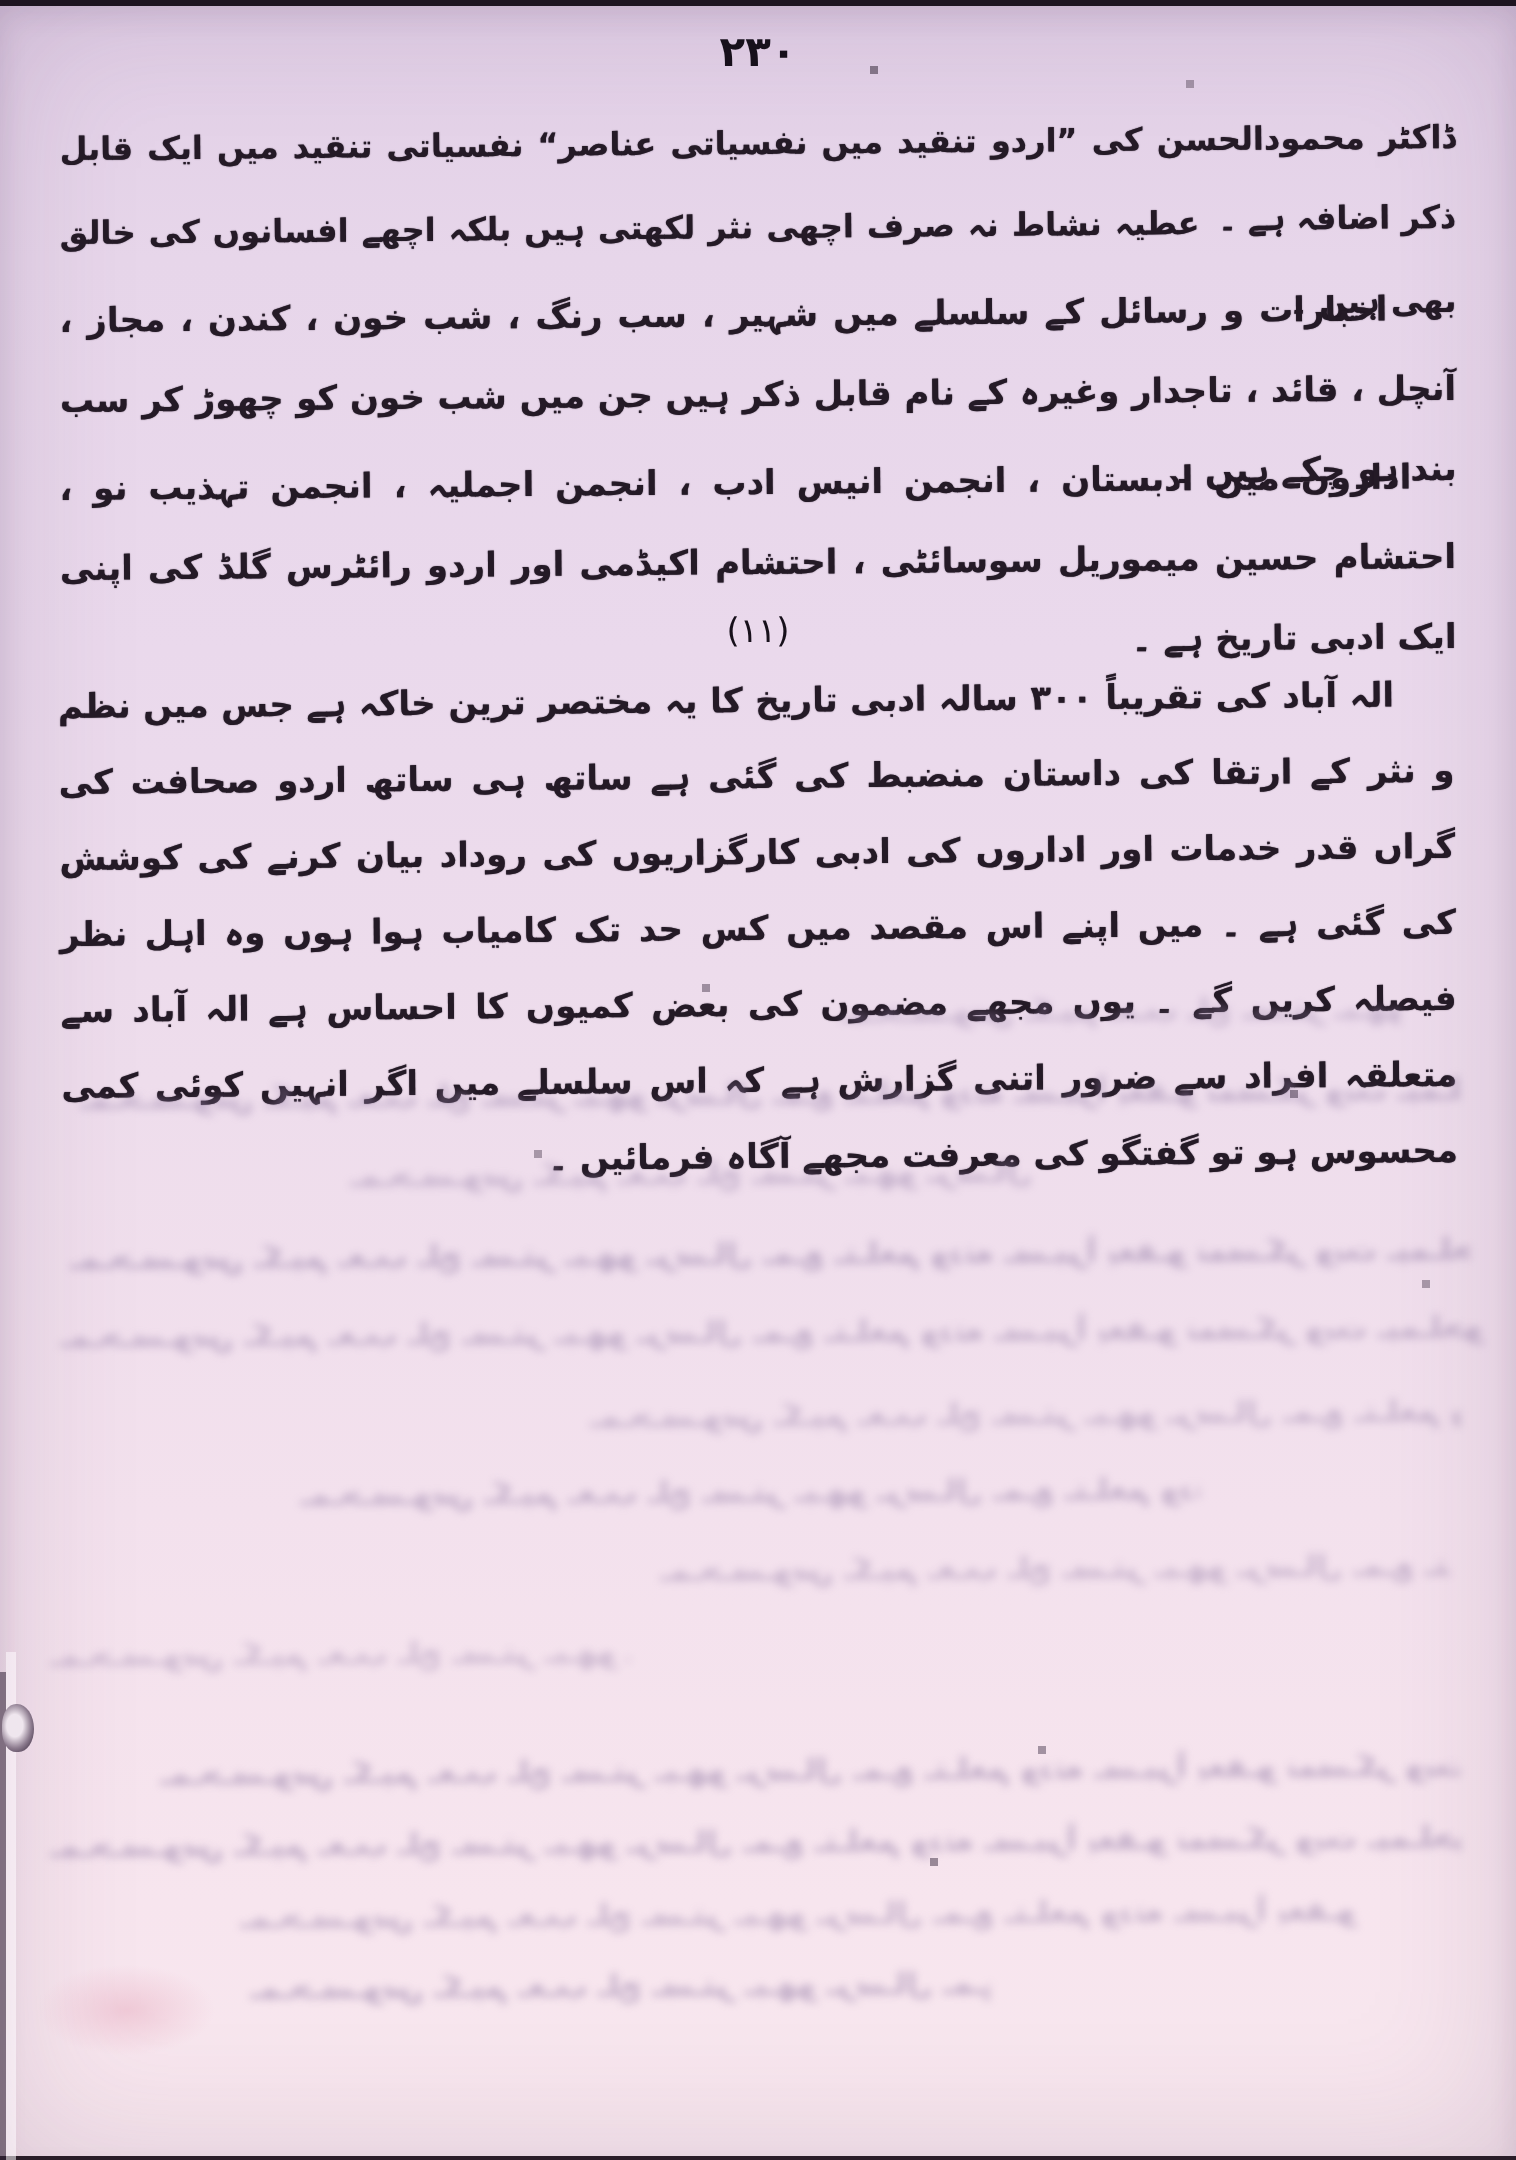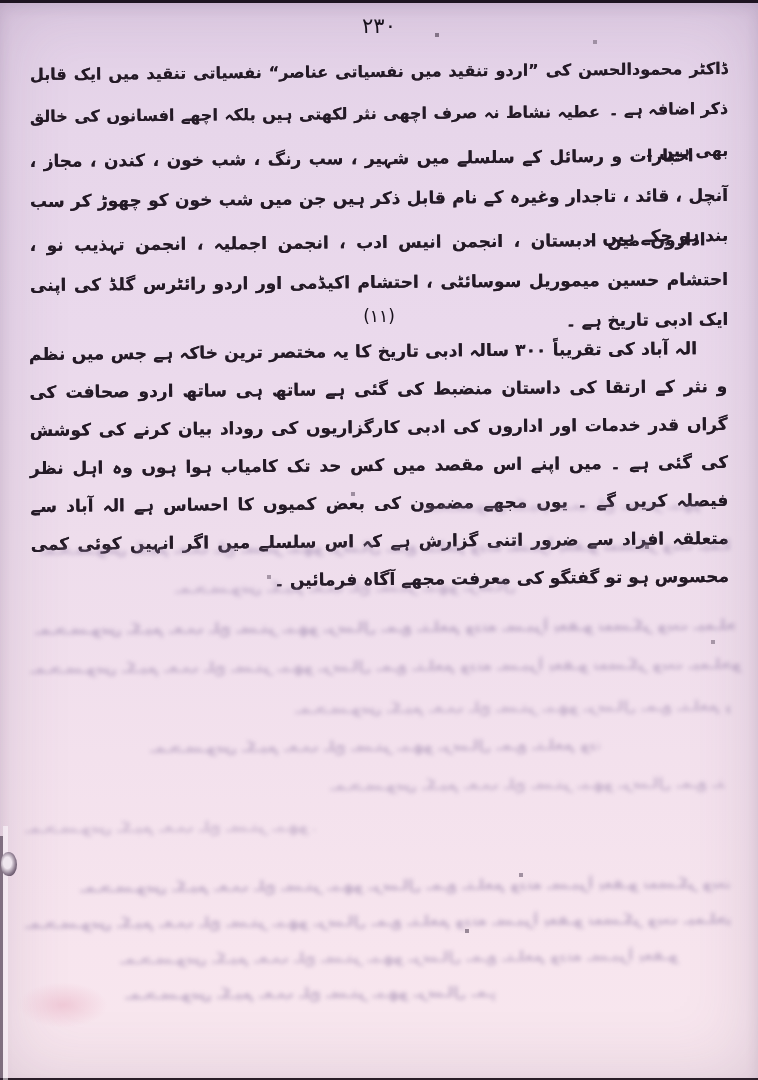--- a/index.html
+++ b/index.html
@@ -17,21 +17,21 @@
   }
   .edge-top{position:absolute;top:0;left:0;width:758px;height:3px;background:#1d1420;}
   .edge-bottom{position:absolute;bottom:0;left:0;width:758px;height:2px;background:#2a1d28;}
   .edge-left-sliver{position:absolute;left:0;top:836px;width:3px;height:244px;background:rgba(50,35,55,0.55);}
   .edge-left-light{position:absolute;left:3px;top:826px;width:5px;height:254px;background:rgba(255,252,255,0.55);}
   .curl-blob{position:absolute;left:1px;top:852px;width:16px;height:24px;border-radius:50% 60% 55% 50%;
     background:radial-gradient(ellipse at 40% 45%, #efe6ee 30%, #8e7d90 60%, #4a3a4e 85%);}
 
   .pageno{
     position:absolute;top:14px;left:0;width:758px;
-    text-align:center;font-size:21px;font-weight:normal;letter-spacing:2px;
+    text-align:center;font-size:21px;font-weight:bold;letter-spacing:2px;
     color:#17101b;
   }
   .para{
     position:absolute;left:30px;width:698px;
     direction:rtl;text-align:justify;text-align-last:right;
     font-weight:bold;font-size:17px;line-height:40px;
     transform:rotate(-0.5deg);
     text-shadow:0 0 0.6px rgba(30,18,34,0.8);
   }
   .p1{top:52px;font-size:16px;}

